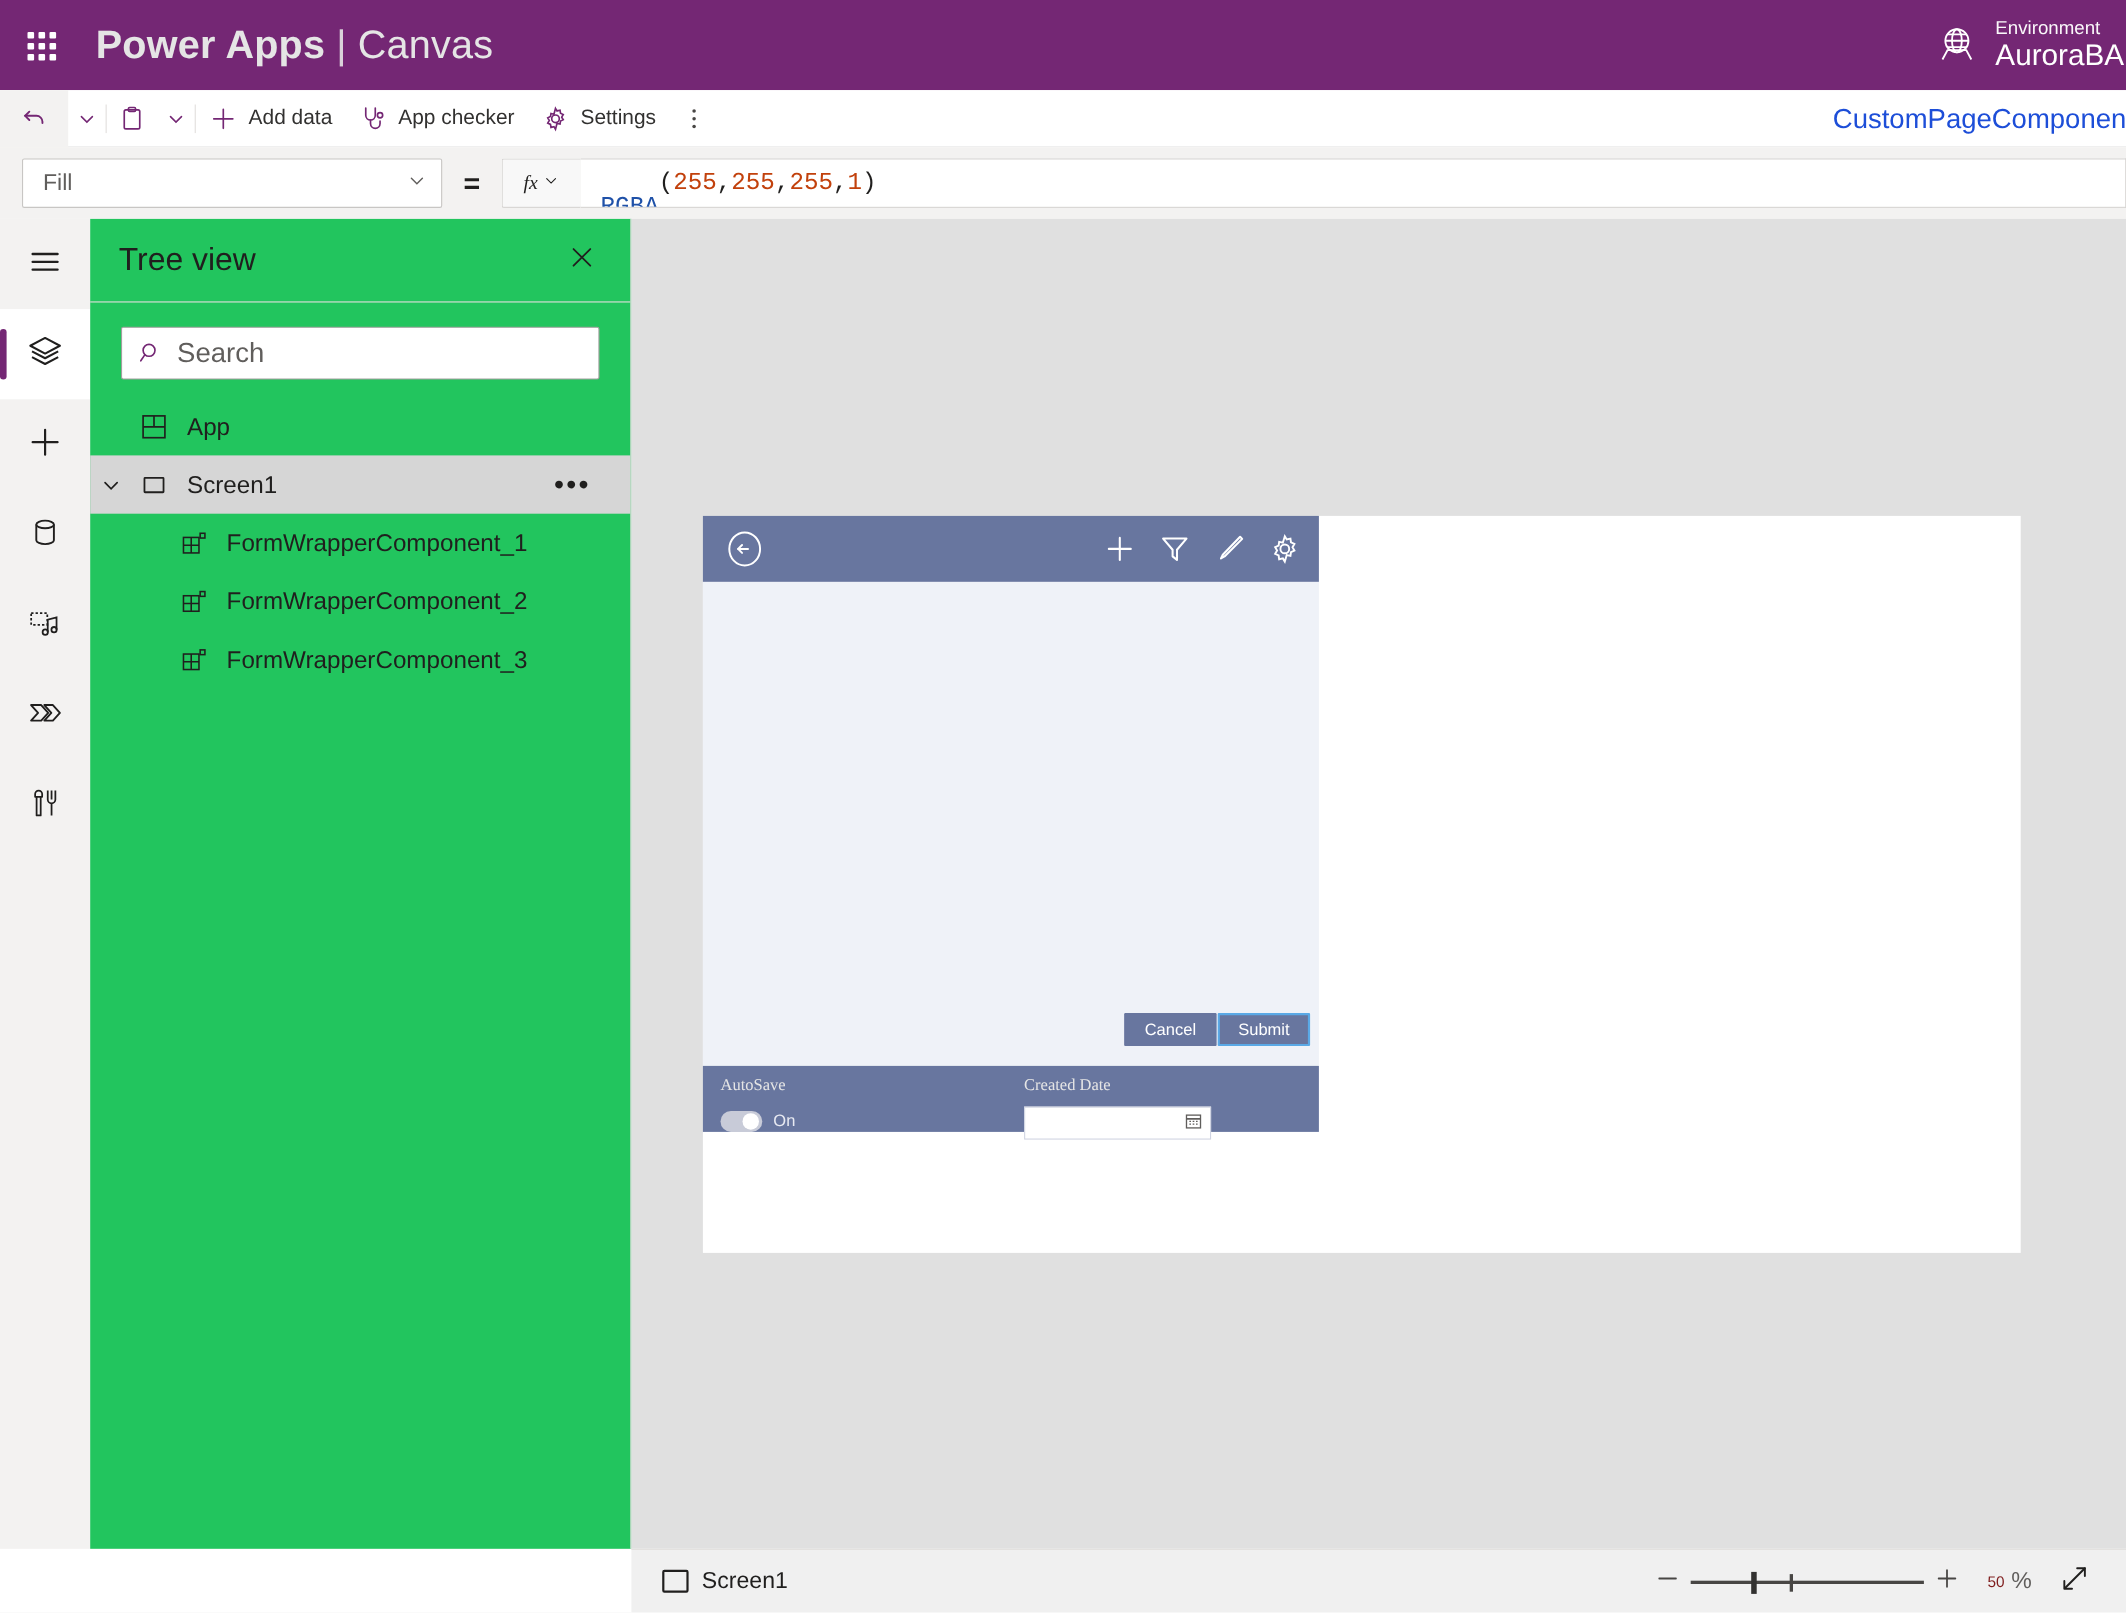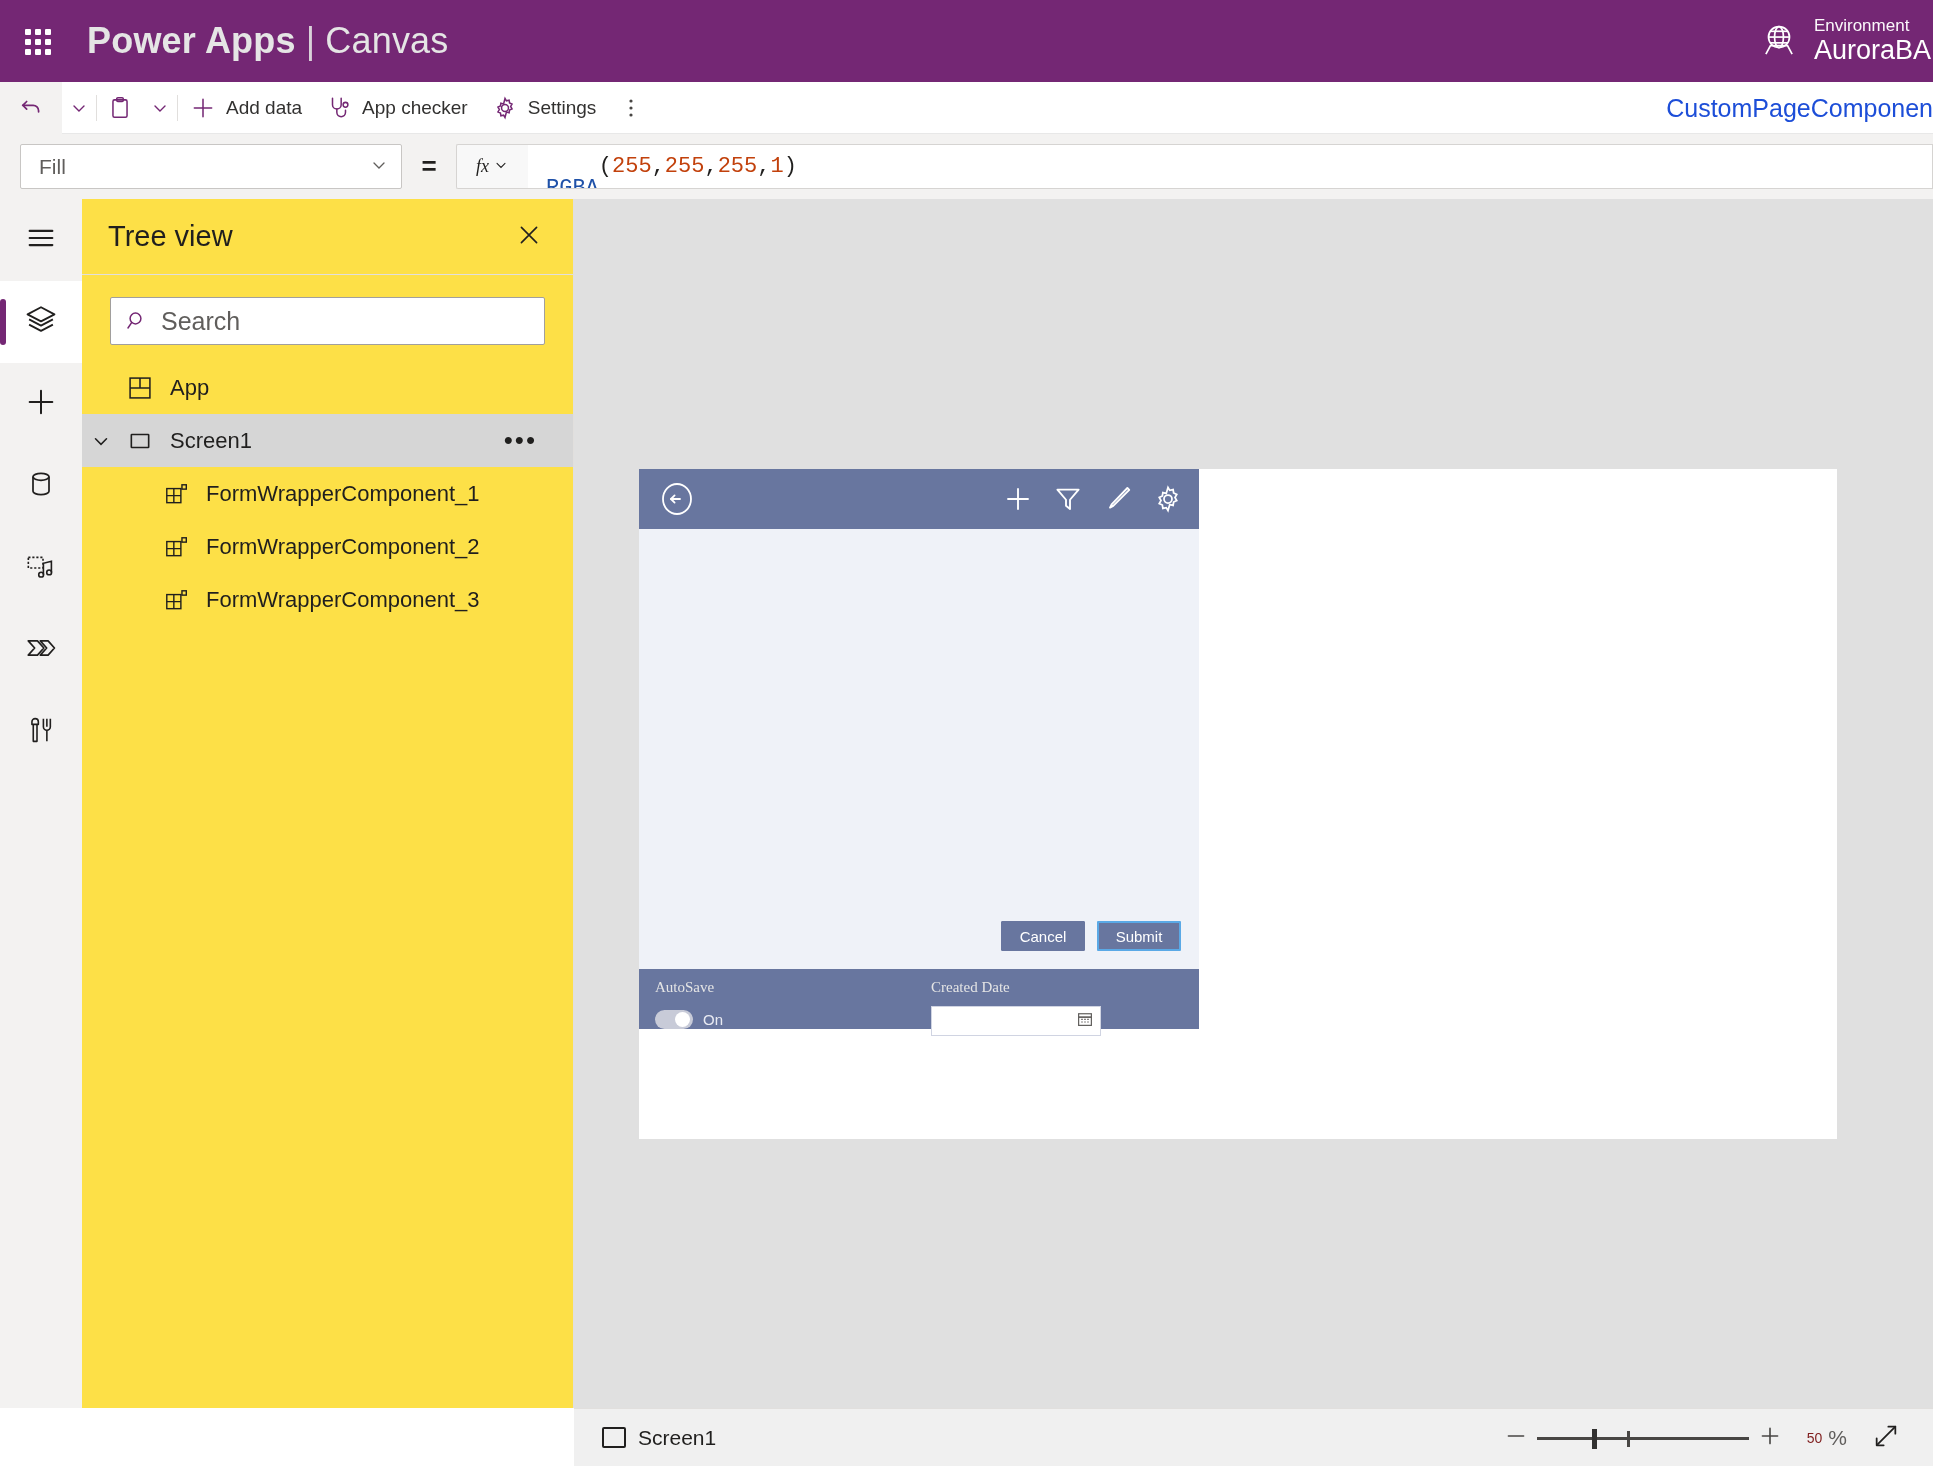--- a/index.html
+++ b/index.html
@@ -101,21 +101,21 @@
   }
   .railbtn.active { background: #ffffff; }
   .railbtn.active::before {
     content: ""; position: absolute; left: 0; top: 18px; width: 6px; height: 46px;
     background: #742774; border-radius: 3px;
   }
 
   
   .treepanel {
     position: absolute; left: 82px; top: 199px; width: 492px; height: 1209px;
-    background: #fde047; border-right: 1px solid #e1dfdd;
+    background: #22c55e; border-right: 1px solid #e1dfdd;
   }
   .tree-head {
     height: 76px; display: flex; align-items: center;
     padding: 0 22px 0 26px; border-bottom: 1px solid #e1dfdd;
   }
   .tree-title { flex: 1; font-size: 29px; color: #201f1e; font-weight: 400; }
   .closebtn {
     width: 44px; height: 44px; display: flex; align-items: center; justify-content: center;
     cursor: pointer; color: #201f1e;
   }
@@ -164,21 +164,21 @@
   }
   .backbtn { margin-left: 18px; width: 40px; height: 40px; cursor: pointer; }
   .hdr-icons {
     position: absolute; right: 14px; display: flex; align-items: center; gap: 16px;
   }
   .hdr-icons .hicon { width: 34px; height: 34px; cursor: pointer; display: flex; align-items: center; justify-content: center; }
   .app-body {
     position: absolute; left: 0; top: 60px; width: 560px; height: 440px;
     background: #eff2f8;
   }
-  .btnrow { position: absolute; right: 18px; bottom: 18px; display: flex; gap: 12px; }
+  .btnrow { position: absolute; right: 8px; bottom: 18px; display: flex; gap: 1px; }
   .appbtn {
     width: 84px; height: 30px; background: #68769f; color: #ffffff;
     font-size: 15px; display: flex; align-items: center; justify-content: center;
     cursor: pointer; border: 1px solid #68769f; border-radius: 1px;
   }
   .appbtn.selected { border: 2px solid #5aa9e6; }
   .app-footer {
     position: absolute; left: 0; top: 500px; width: 560px; height: 60px;
     background: #68769f;
   }

